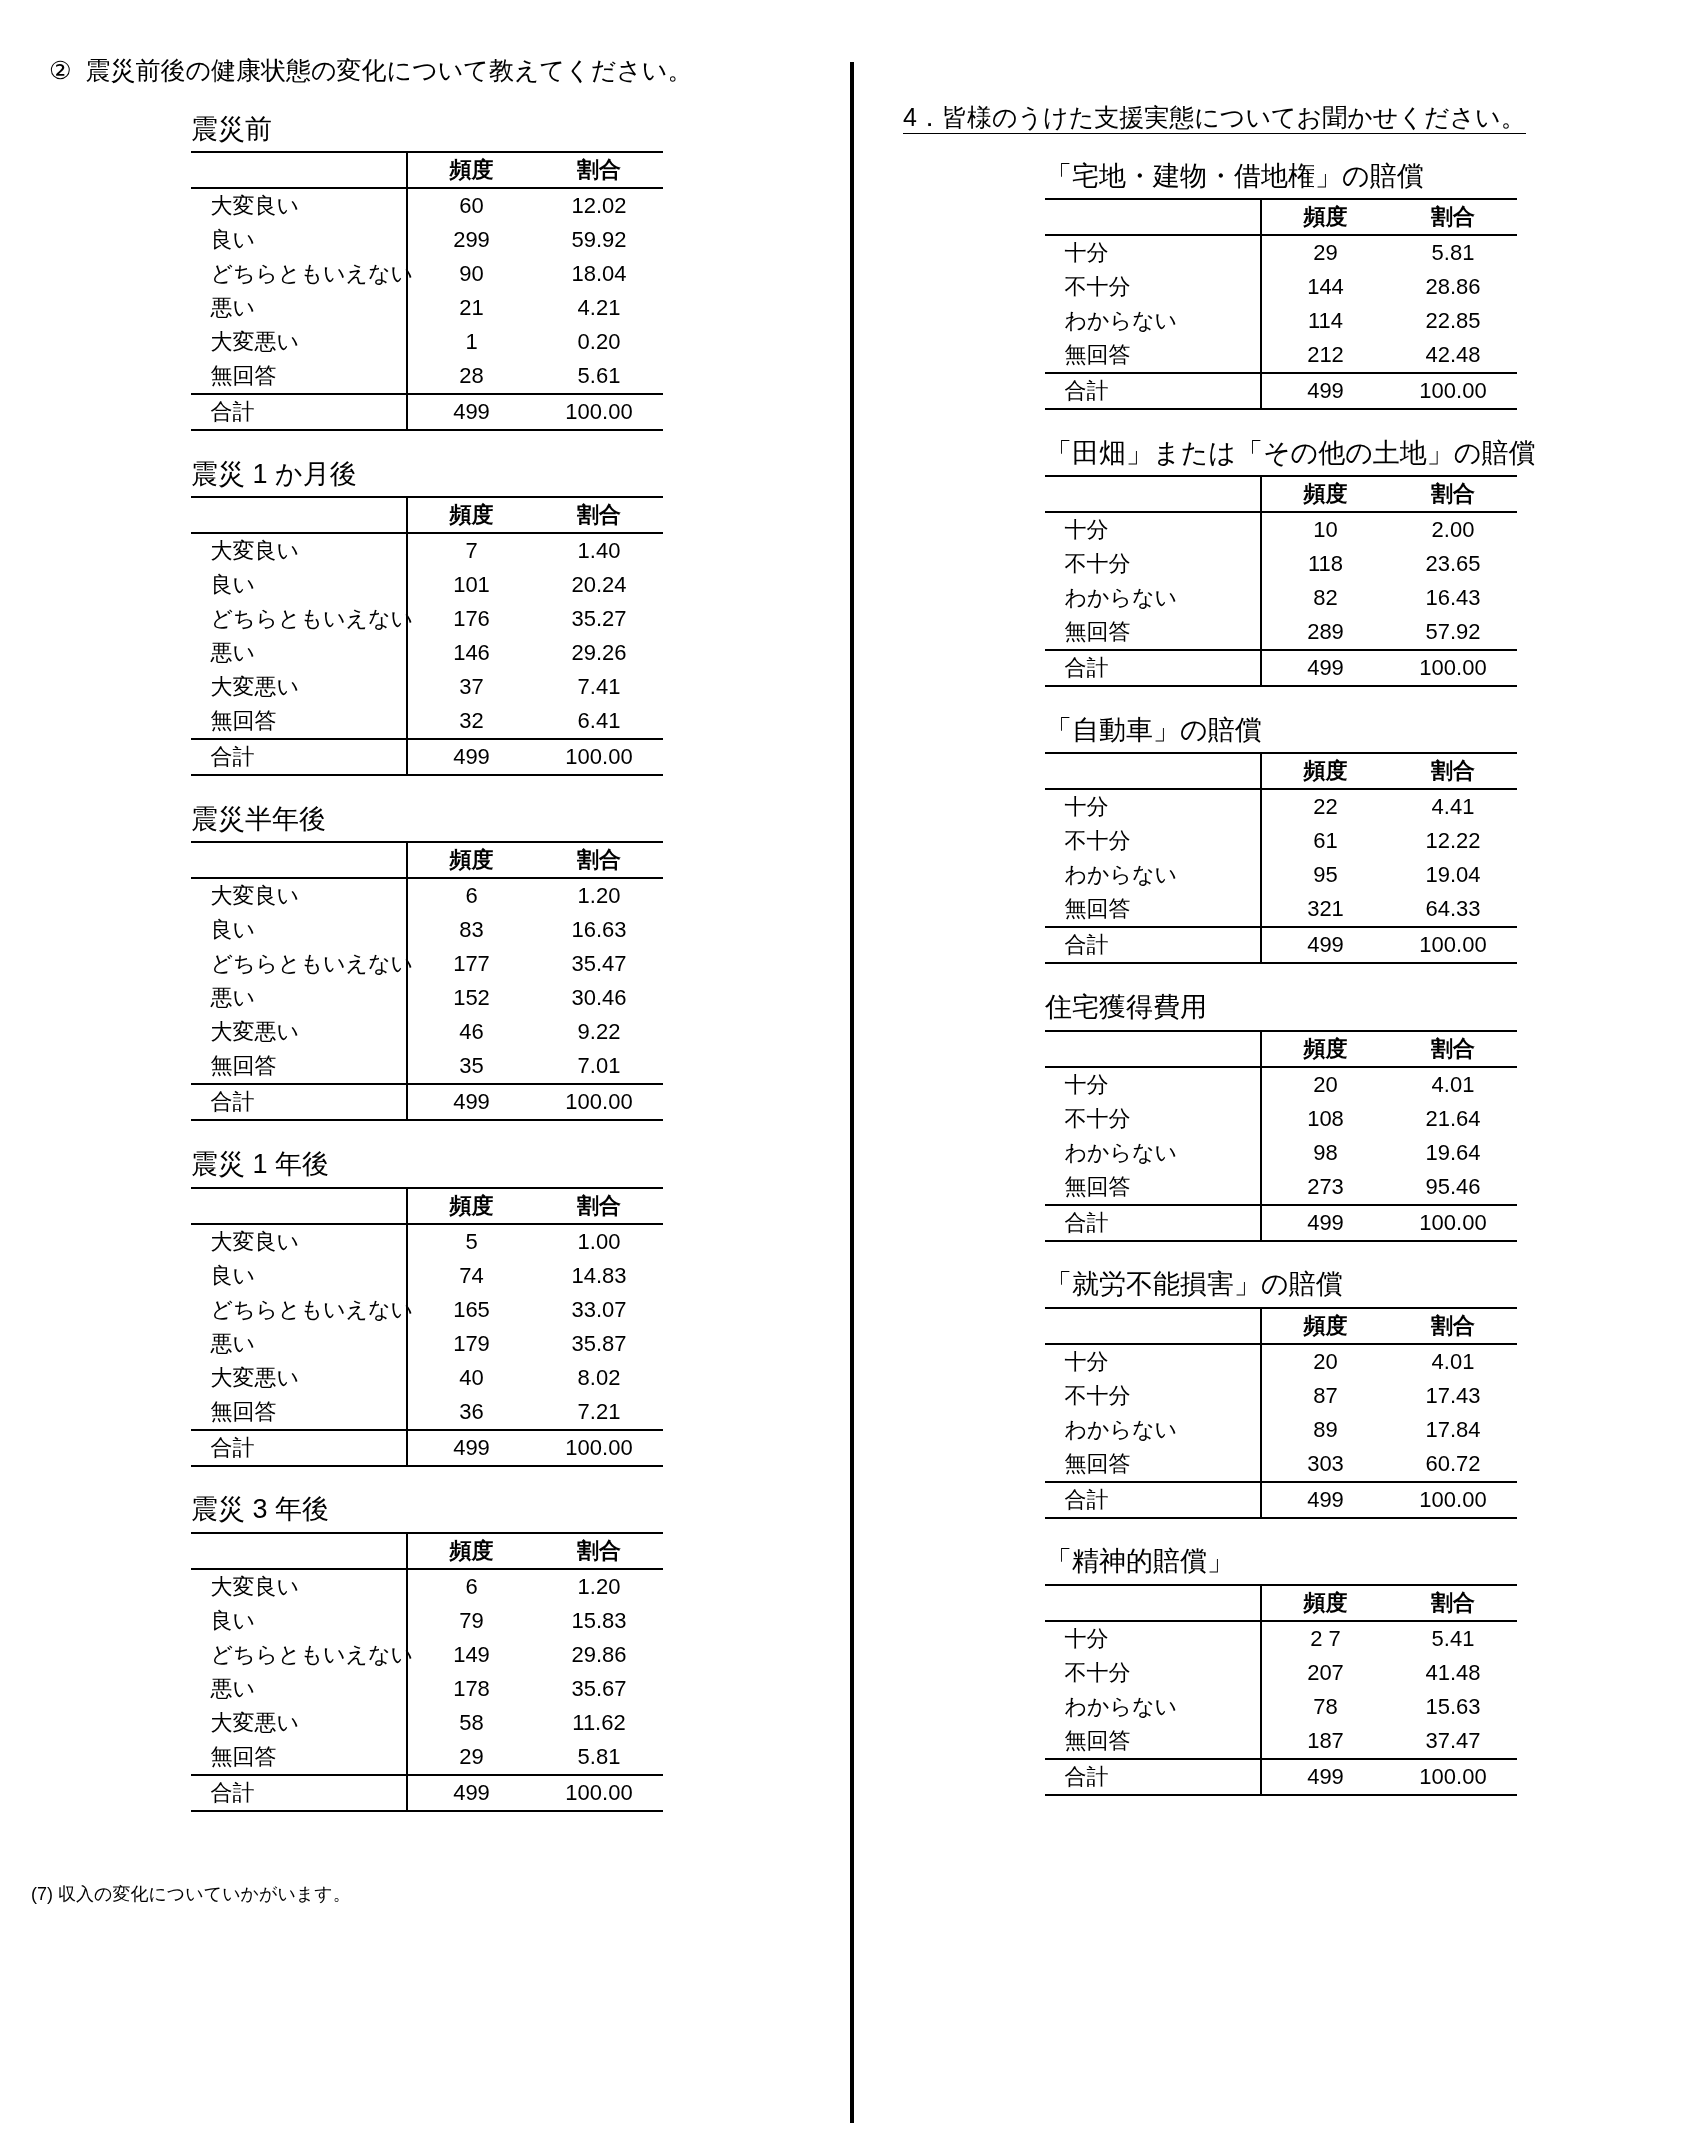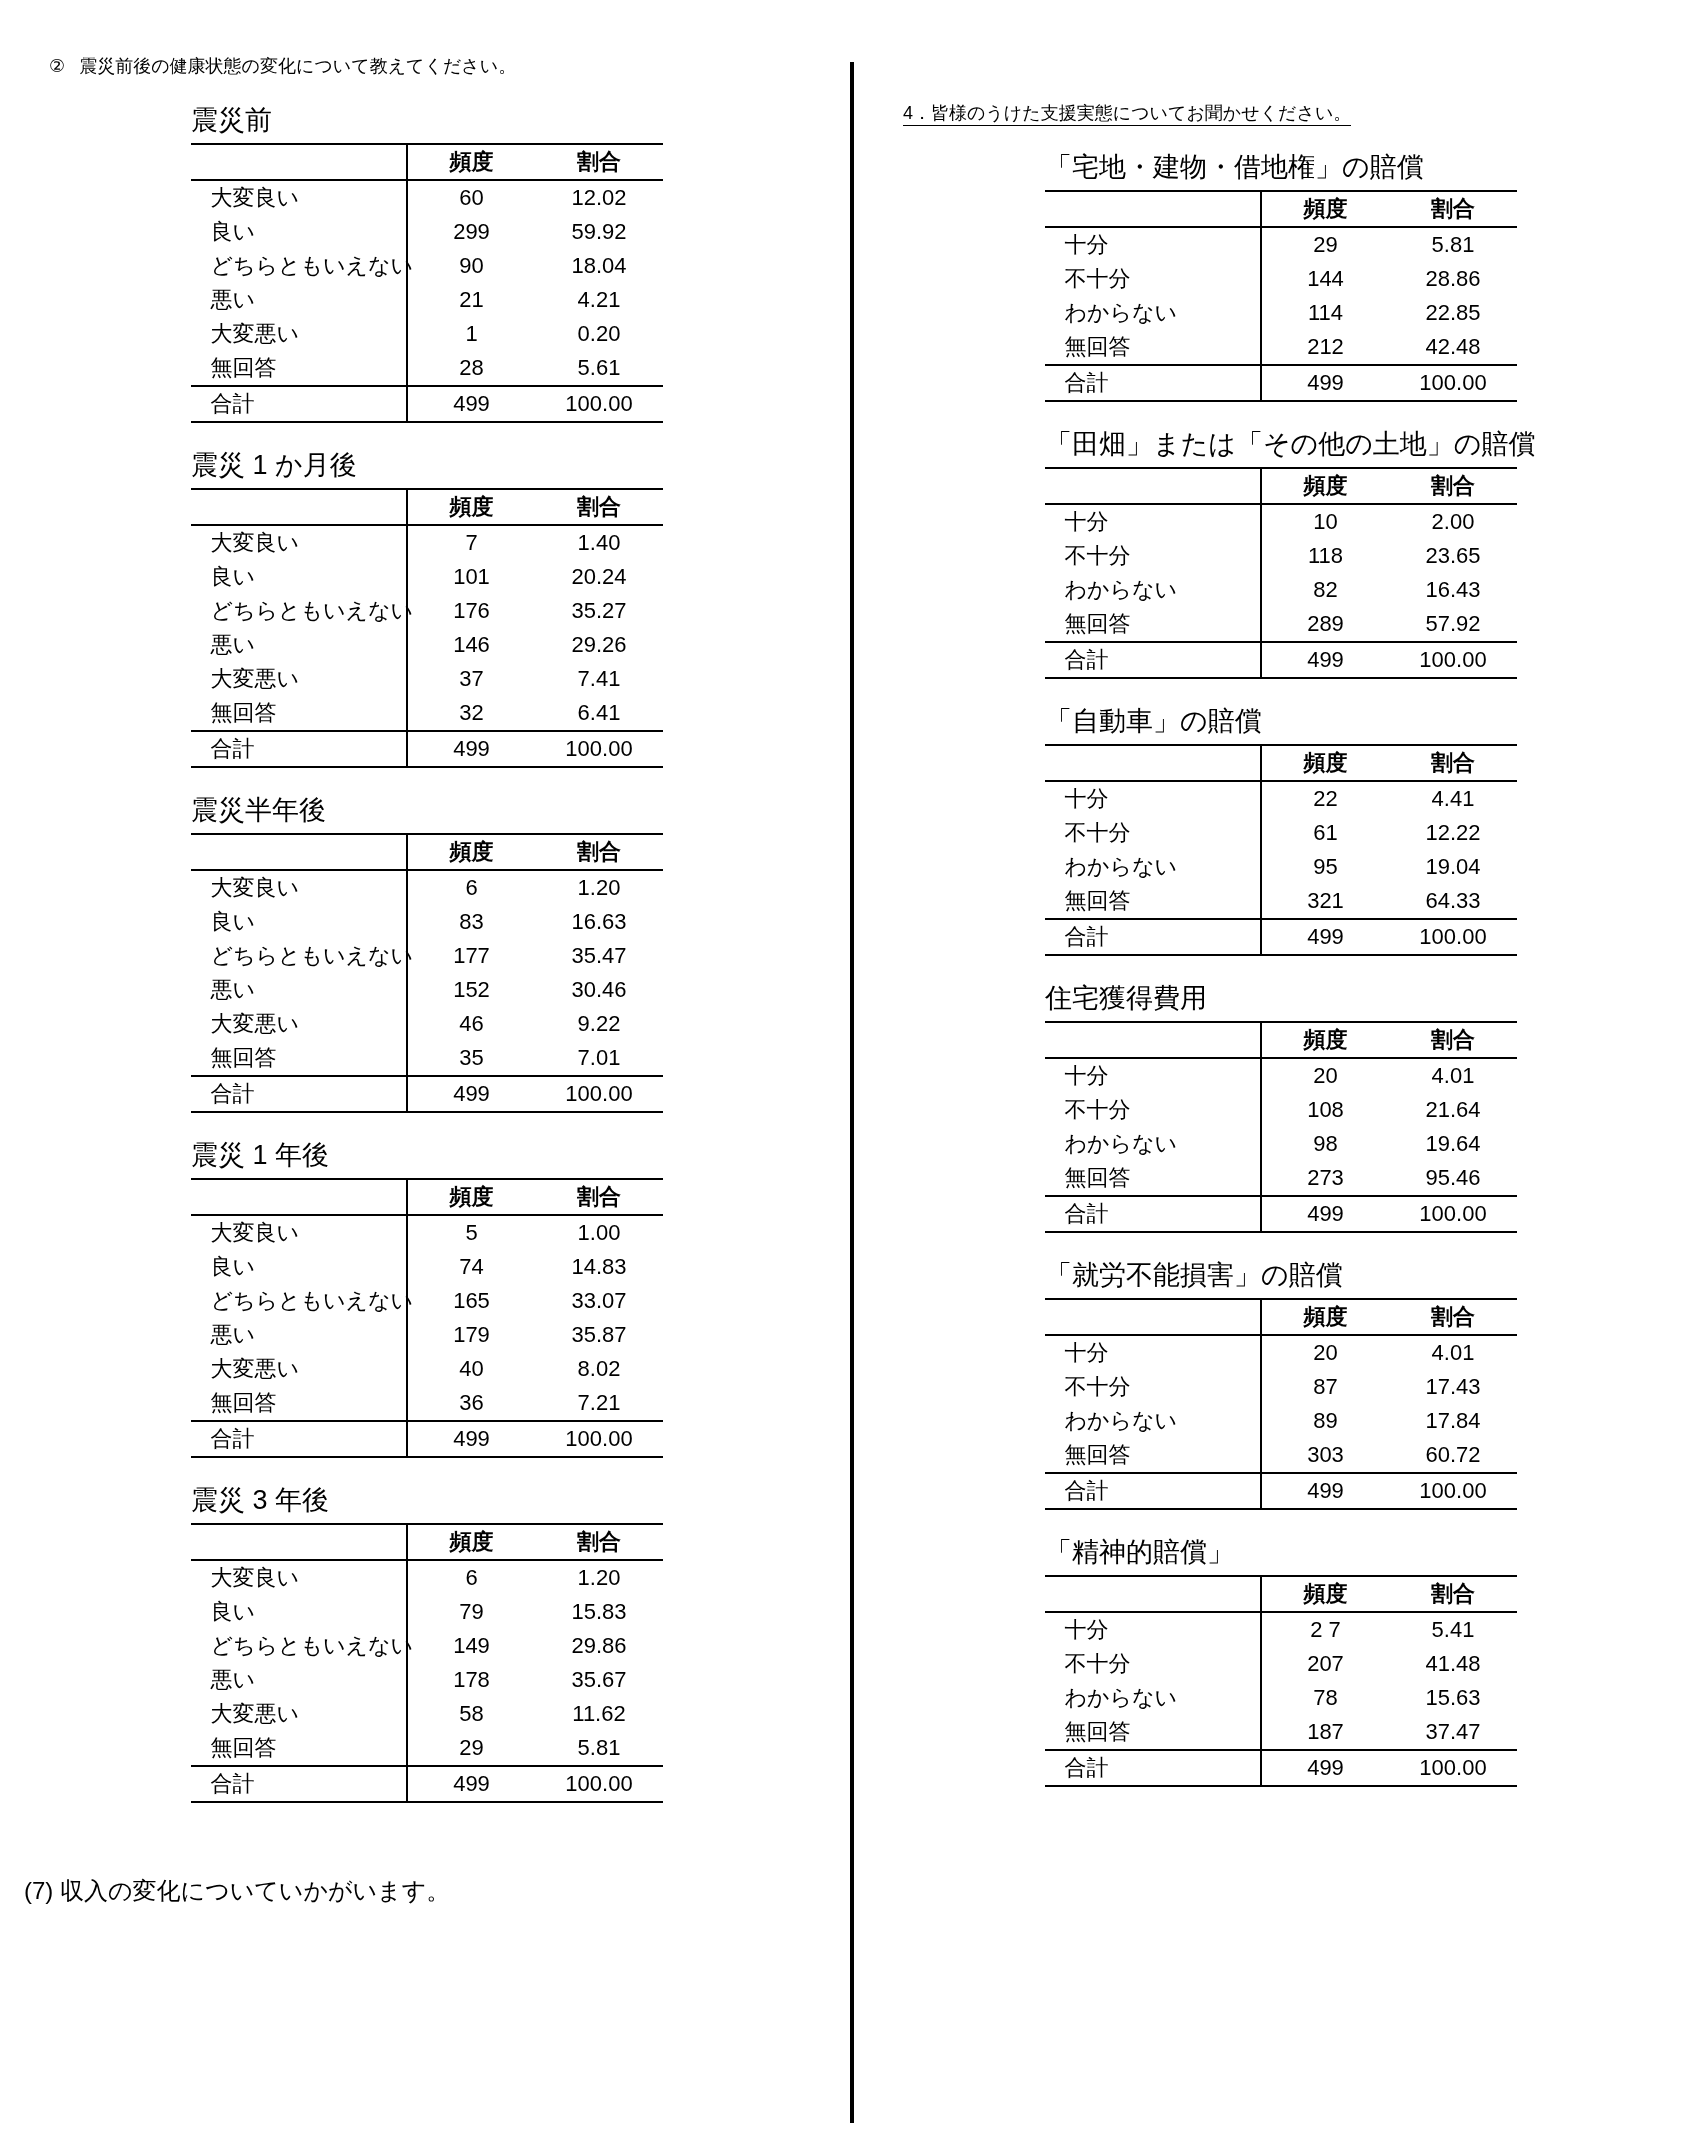--- a/index.html
+++ b/index.html
@@ -34,21 +34,21 @@
   .col {
     position: absolute;
     top: 0;
     box-sizing: border-box;
   }
   .col-left  { left: 0;    width: 850px;  padding: 55px 0 0 0; }
   .col-right { left: 853px; width: 852px; padding: 55px 0 0 0; margin-top: 47px; }
 
   
   .section-heading {
-    font-size: 18px;
+    font-size: 25px;
     line-height: 1.25;
     white-space: nowrap;
   }
   .col-left .section-heading  { margin-left: 49px; }
   .col-right .section-heading { margin-left: 50px; }
   .section-heading .marker { display: inline-block; }
   .section-heading .marker.num { margin-right: 14px; }
   .section-heading.underlined .label {
     border-bottom: 1.8px solid #000;
     padding-bottom: 1.8px;
@@ -92,21 +92,21 @@
   table.freq th.h-blank { border-right: 2.6px solid #000; }
   table.freq td.t-label {
     border-right: 2.6px solid #000;
     padding-left: 19.4px;
   }
   table.freq td.t-num { text-align: center; }
   table.freq tr.total td { border-top: 2.6px solid #000; border-bottom: 2.6px solid #000; }
   table.freq tr.total td.t-label { border-right: 2.6px solid #000; }
 
   
-  .footnote-block { margin-top: 69px; margin-left: 24px; font-size: 24px; line-height: 1.55; }
+  .footnote-block { margin-top: 69px; margin-left: 31px; font-size: 18px; line-height: 1.55; }
   .footnote-line1 { white-space: nowrap; }
   .footnote-line2 { white-space: nowrap; margin-left: 122px; }
 </style>
 </head>
 <body>
 
 <div id="page">
 
   <div class="page-divider"></div>
 

